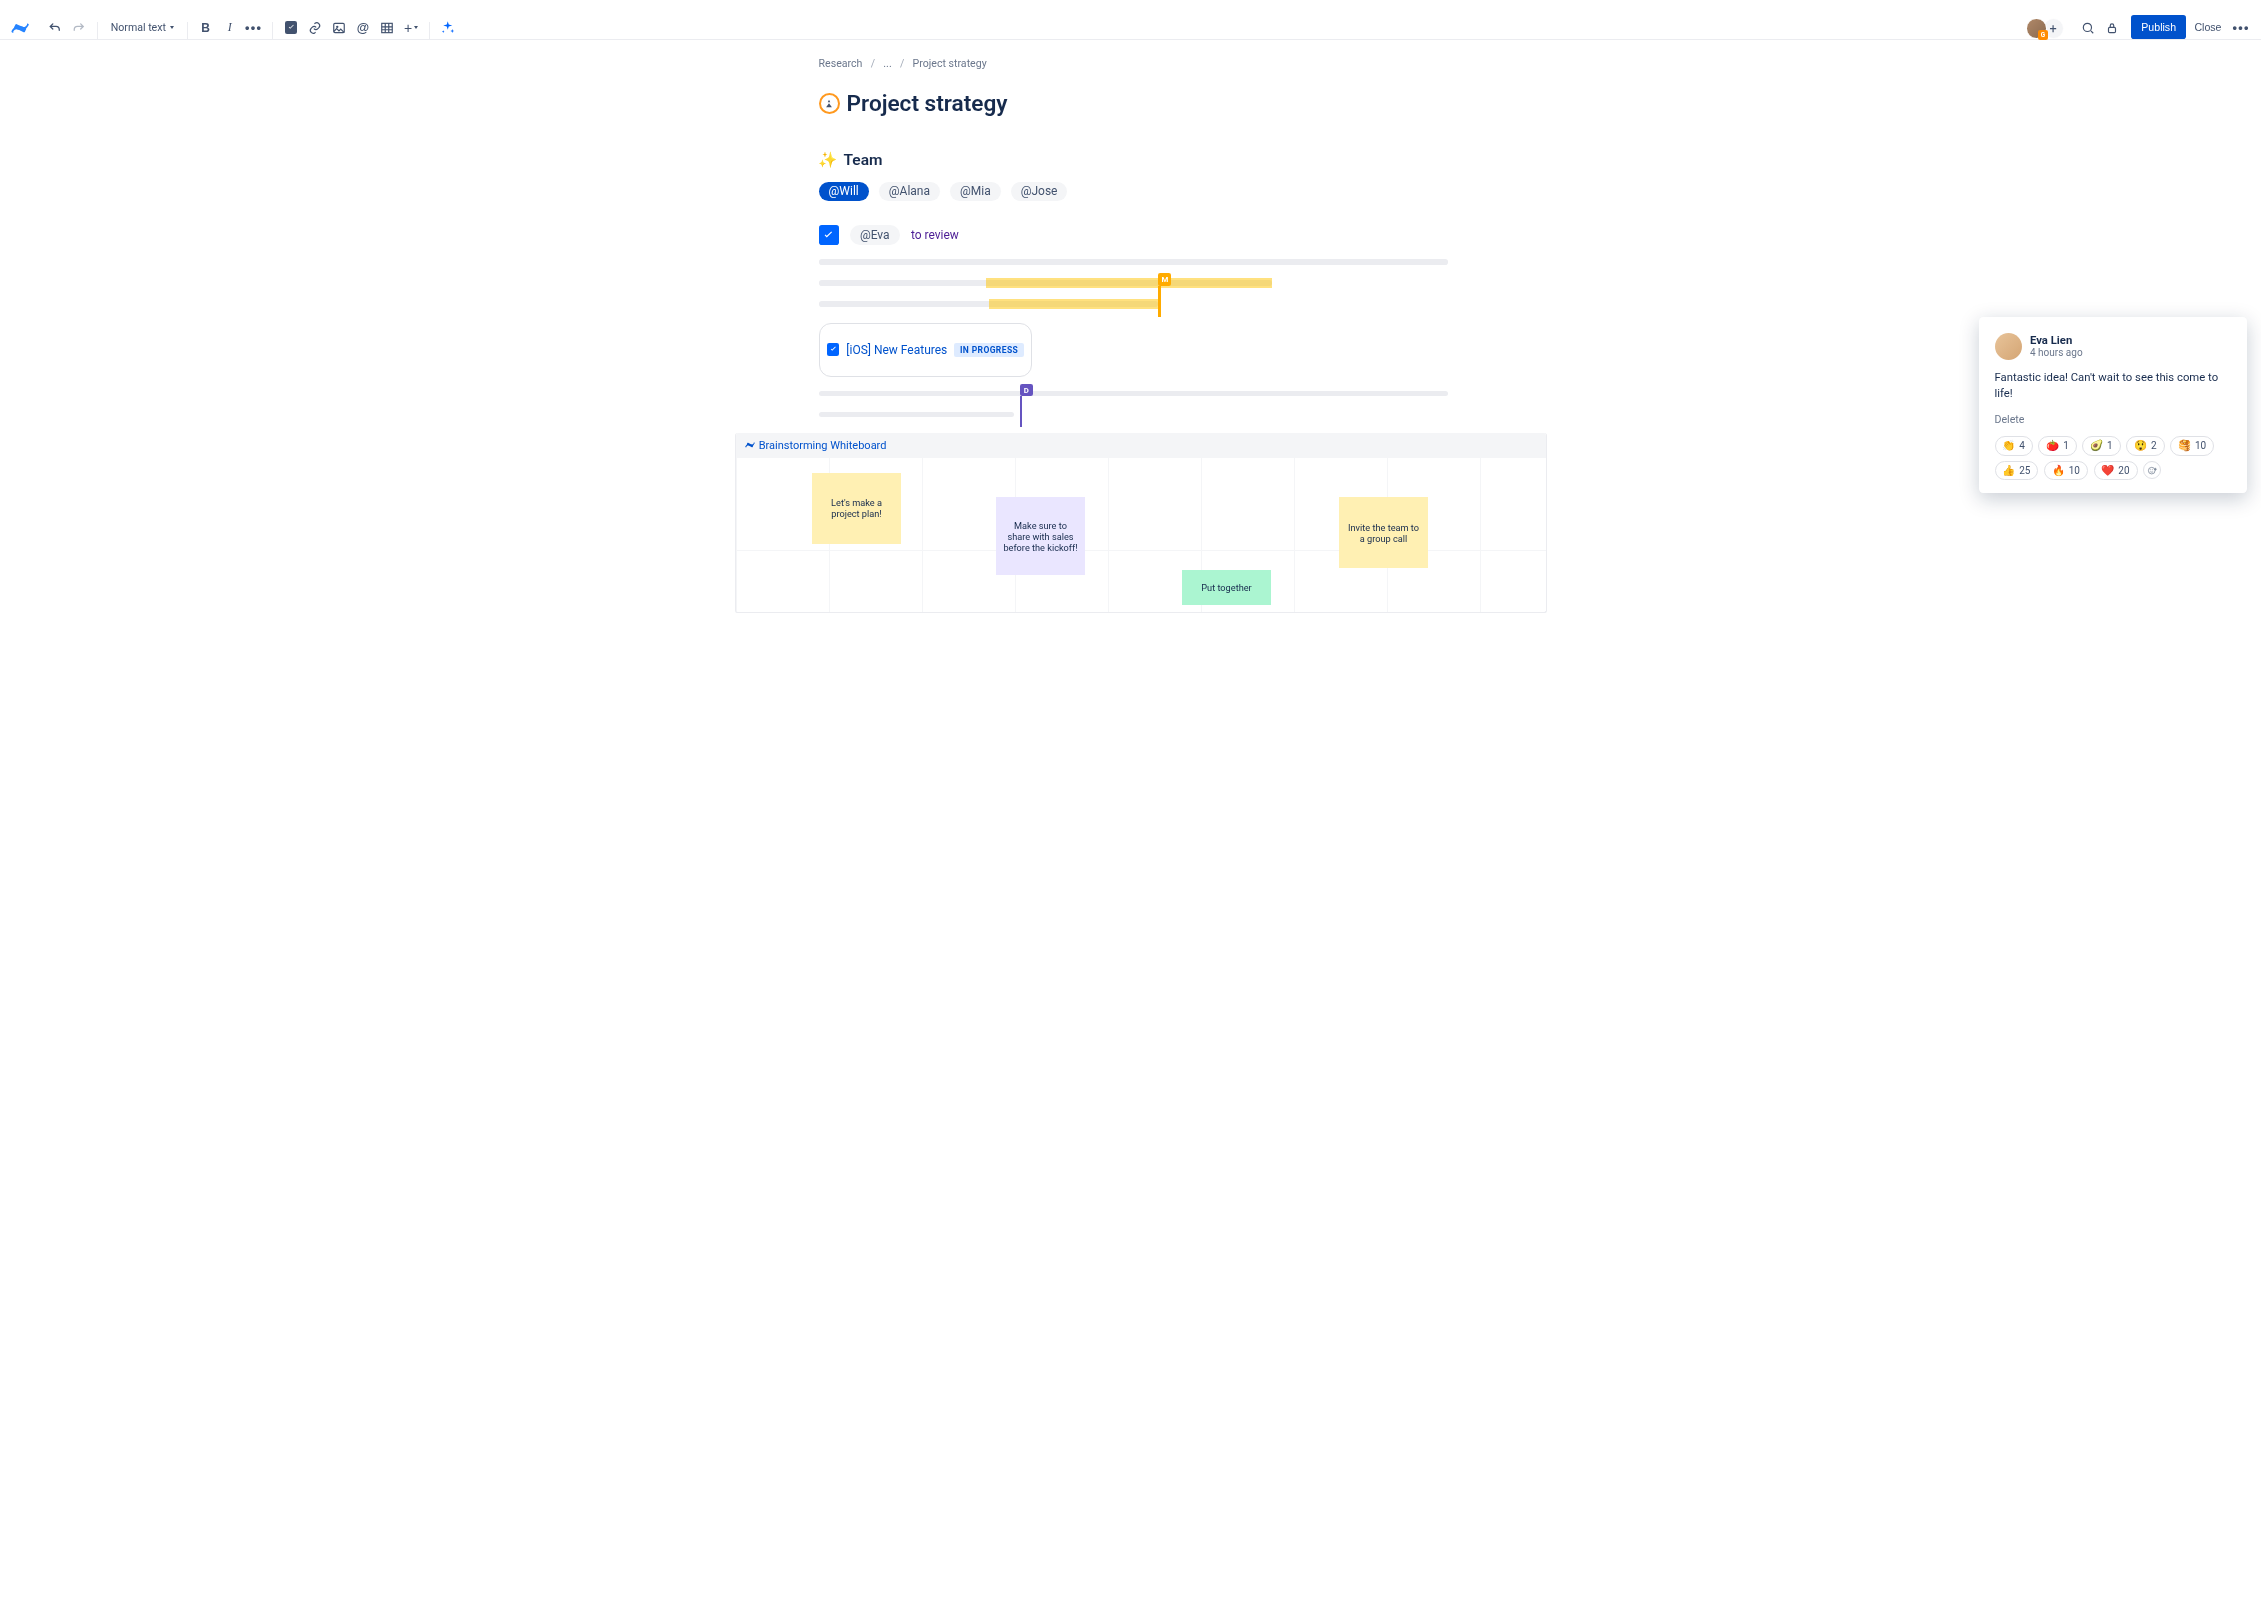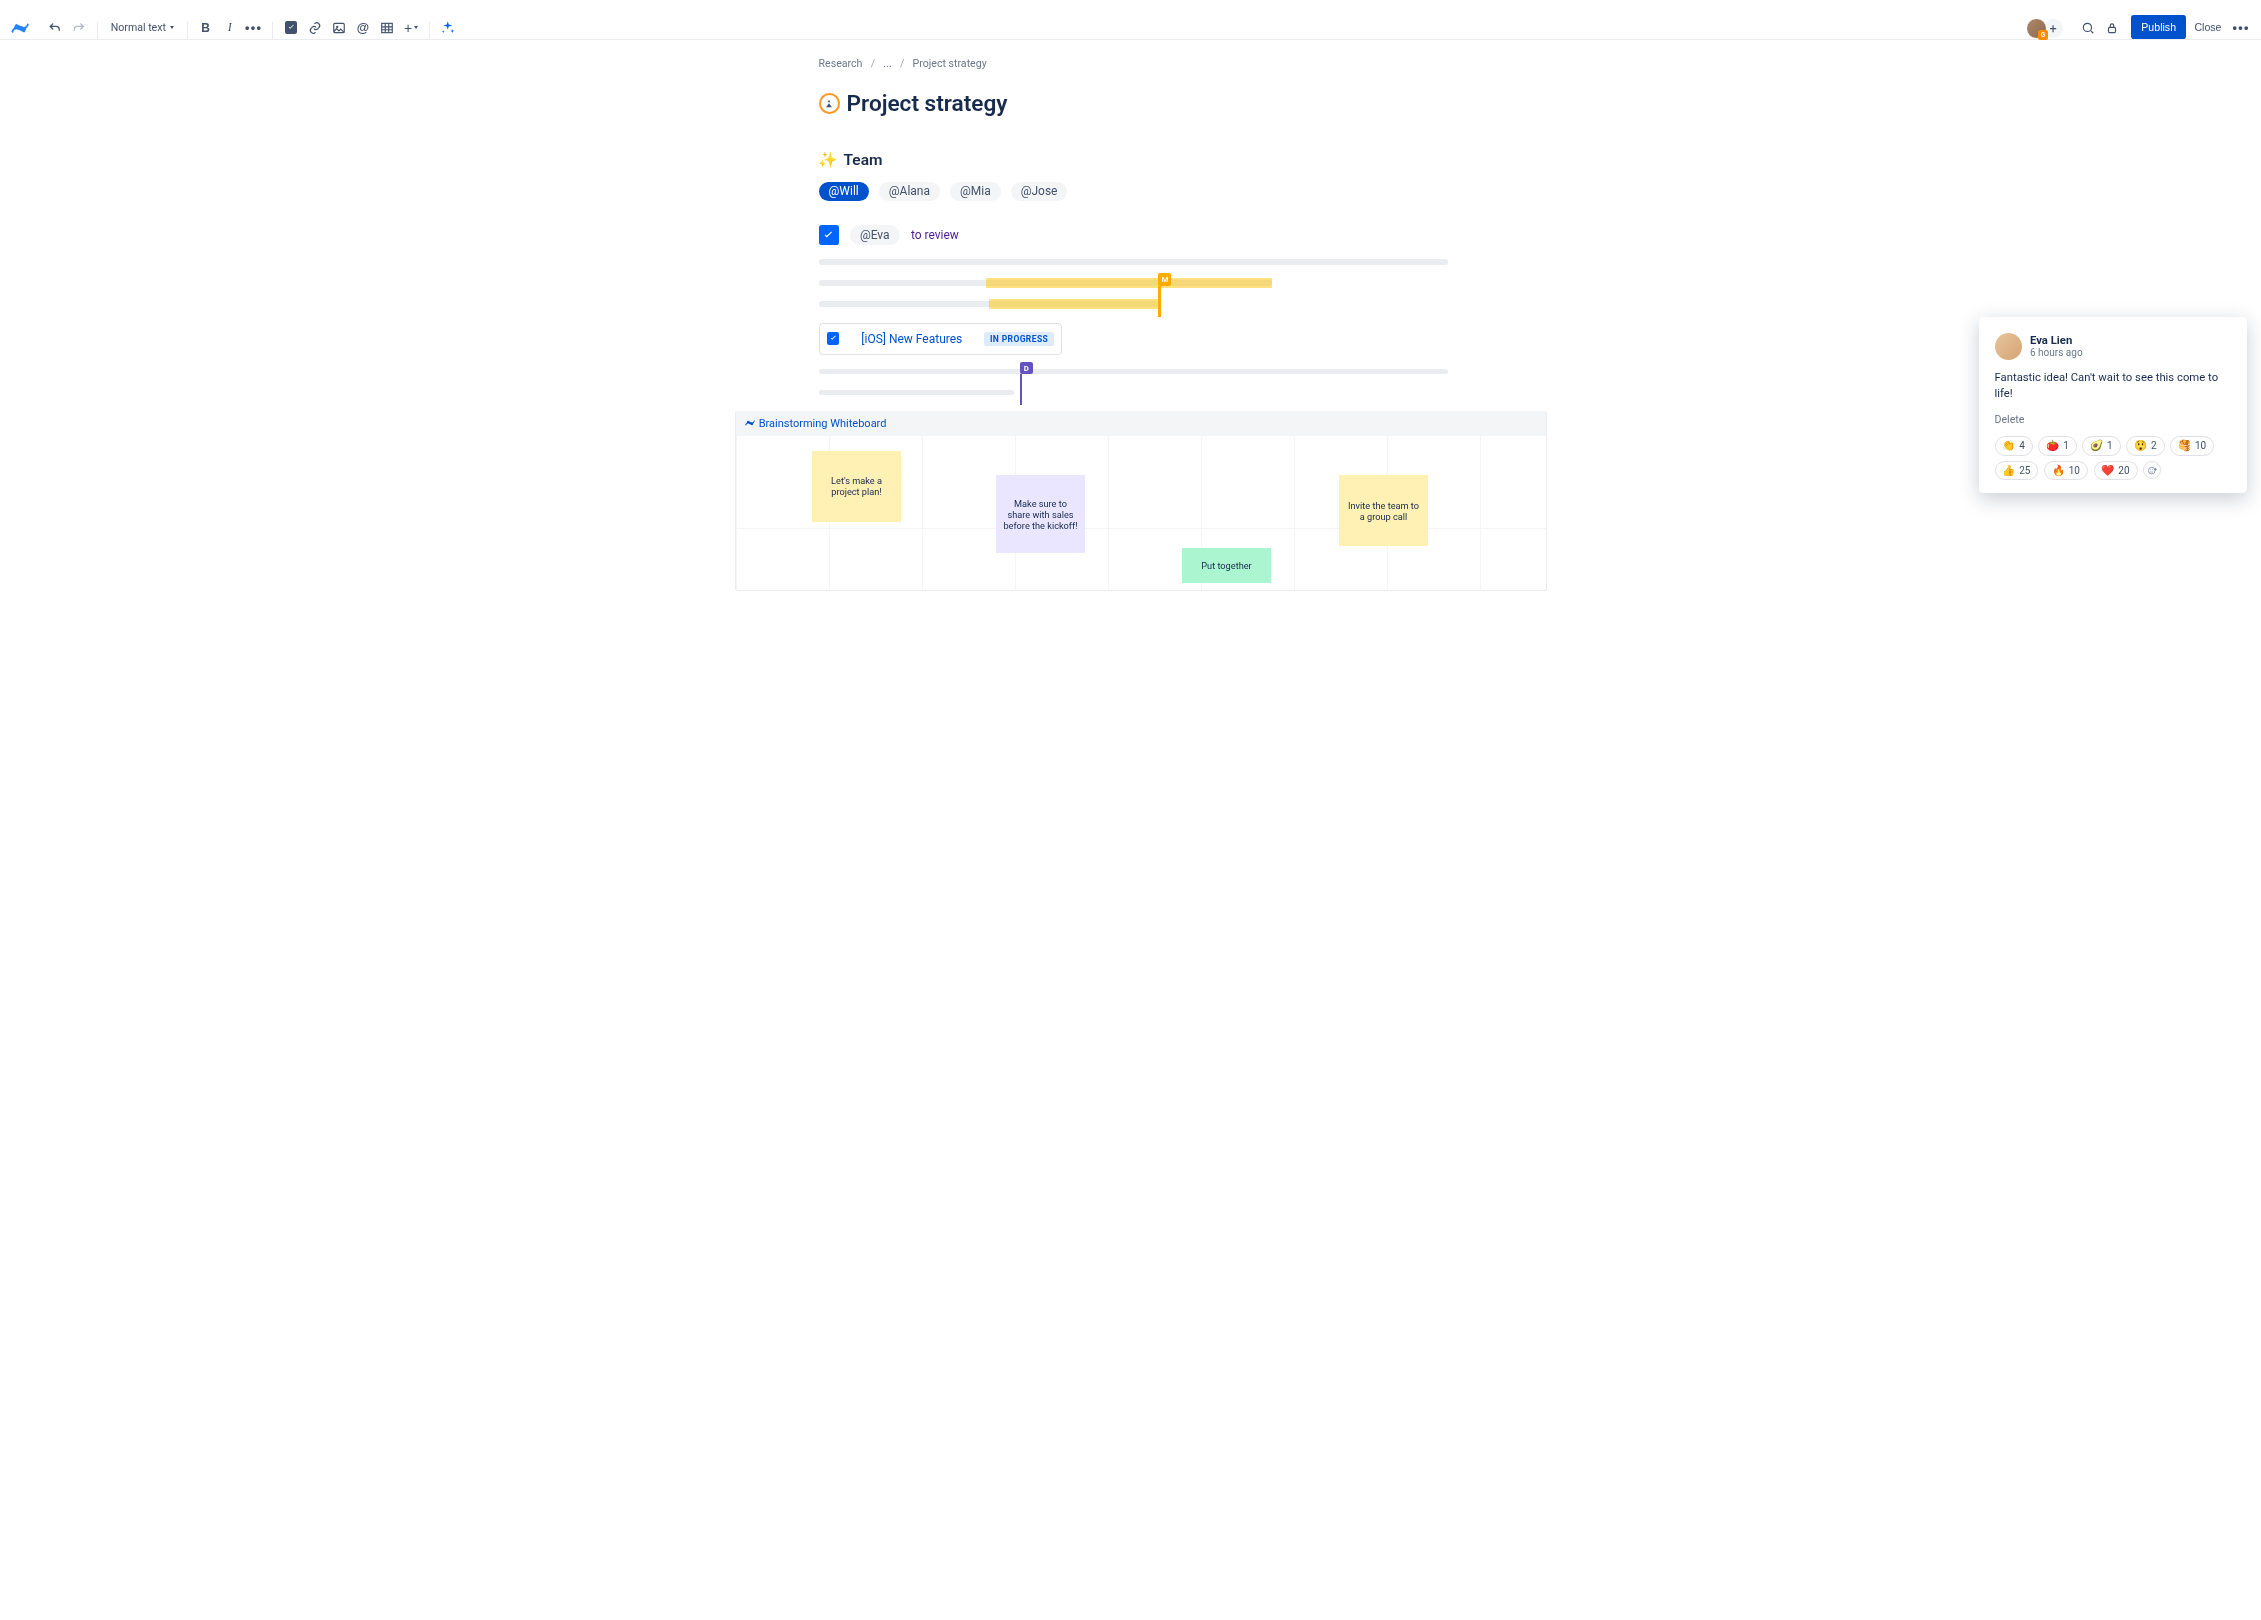--- a/index.html
+++ b/index.html
@@ -131,23 +131,23 @@
   .cursor-tag {
     position:absolute; top:-7px; width:12.7px; height:12.7px;
     display:flex; align-items:center; justify-content:center;
     color:#fff; font-size:7.8px; font-weight:700; border-radius:2.1px;
   }
   .cursor-stem { position:absolute; top:5.6px; width:2.1px; height:31px; }
   .tag-m { background:#FFAB00; } .stem-m{background:#FFAB00;}
   .tag-d { background:#6554C0; } .stem-d{background:#6554C0;}
 
   .jira-card {
-    display:inline-flex; align-items:center; gap:22px;
-    border:0.7px solid #DFE1E6; border-radius:4px;
-    padding:8px 7px; margin-left:5.6px; margin-bottom:14px;
+    display:inline-flex; align-items:center; gap:7px;
+    border:0.7px solid #DFE1E6; border-radius:12px;
+    padding:19px 7px; margin-left:5.6px; margin-bottom:14px;
   }
   .jira-check { width:12.7px;height:12.7px;border-radius:2.1px;background:#36B37E;display:inline-flex;align-items:center;justify-content:center; }
   .jira-check.blue{background:#0065FF;}
   .jira-title{ color:#0052CC; font-size:12px; }
   .jira-badge{
     background:#DEEBFF; color:#0052CC; font-size:8.5px; font-weight:700;
     padding:2.1px 5.6px; border-radius:2.1px; letter-spacing:0.4px;
   }
 
   
@@ -396,21 +396,21 @@
           </div>
       </div>
 
     </div>
 
     <div class="comment-pop">
       <div class="comment-head">
         <div class="comment-avatar"></div>
         <div>
           <div class="comment-name">Eva Lien</div>
-          <div class="comment-time">6 hours ago</div>
+          <div class="comment-time">4 hours ago</div>
         </div>
       </div>
       <div class="comment-body">Fantastic idea! Can't wait to see this come to life!</div>
       <span class="comment-delete">Delete</span>
       <div class="reactions" id="reactions">
           <span class="reaction">
             <span class="rj">👏</span>
             <span>4</span>
           </span>
           <span class="reaction">

